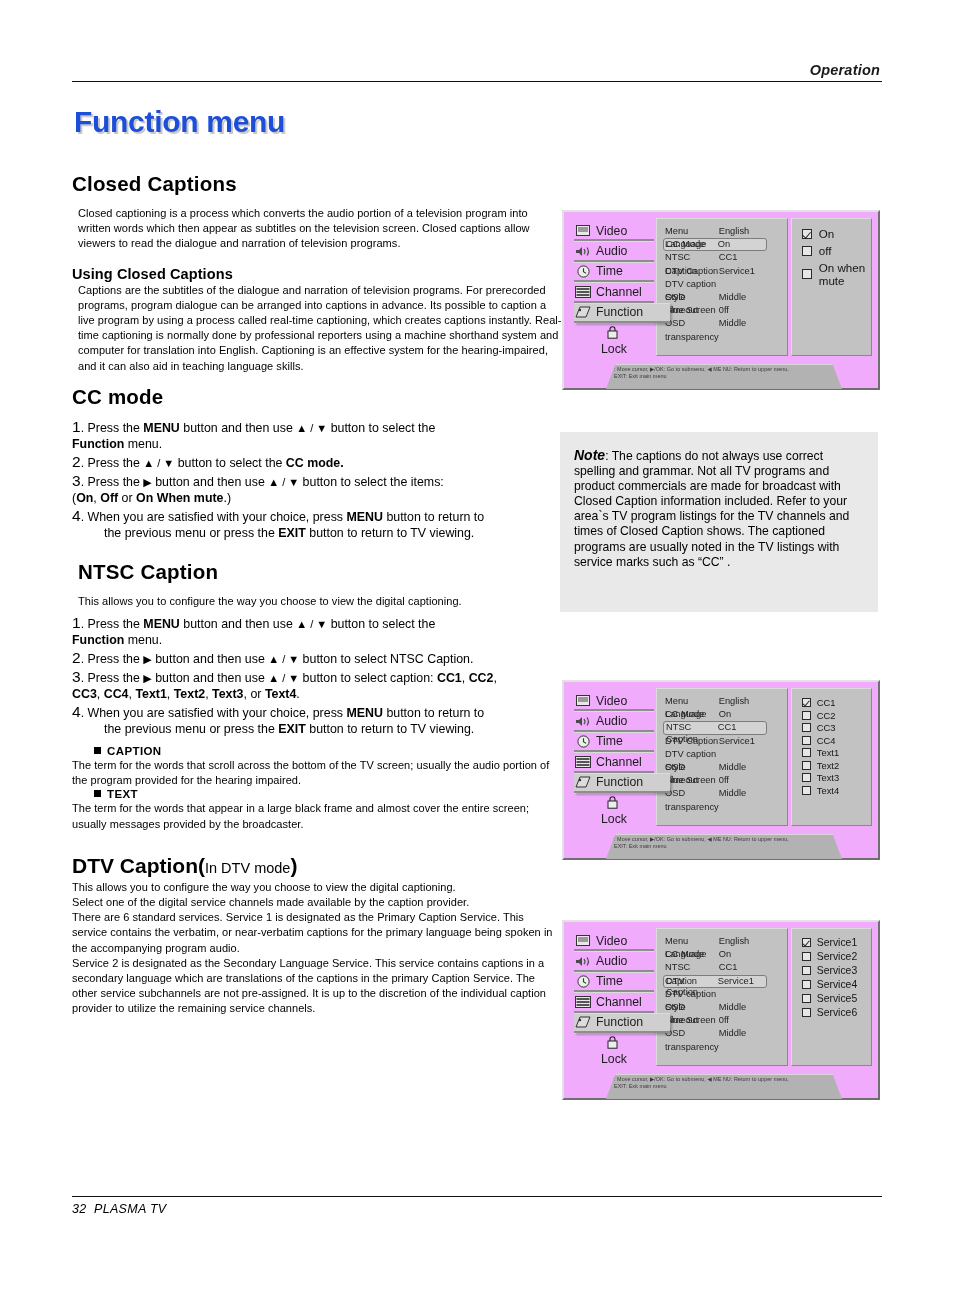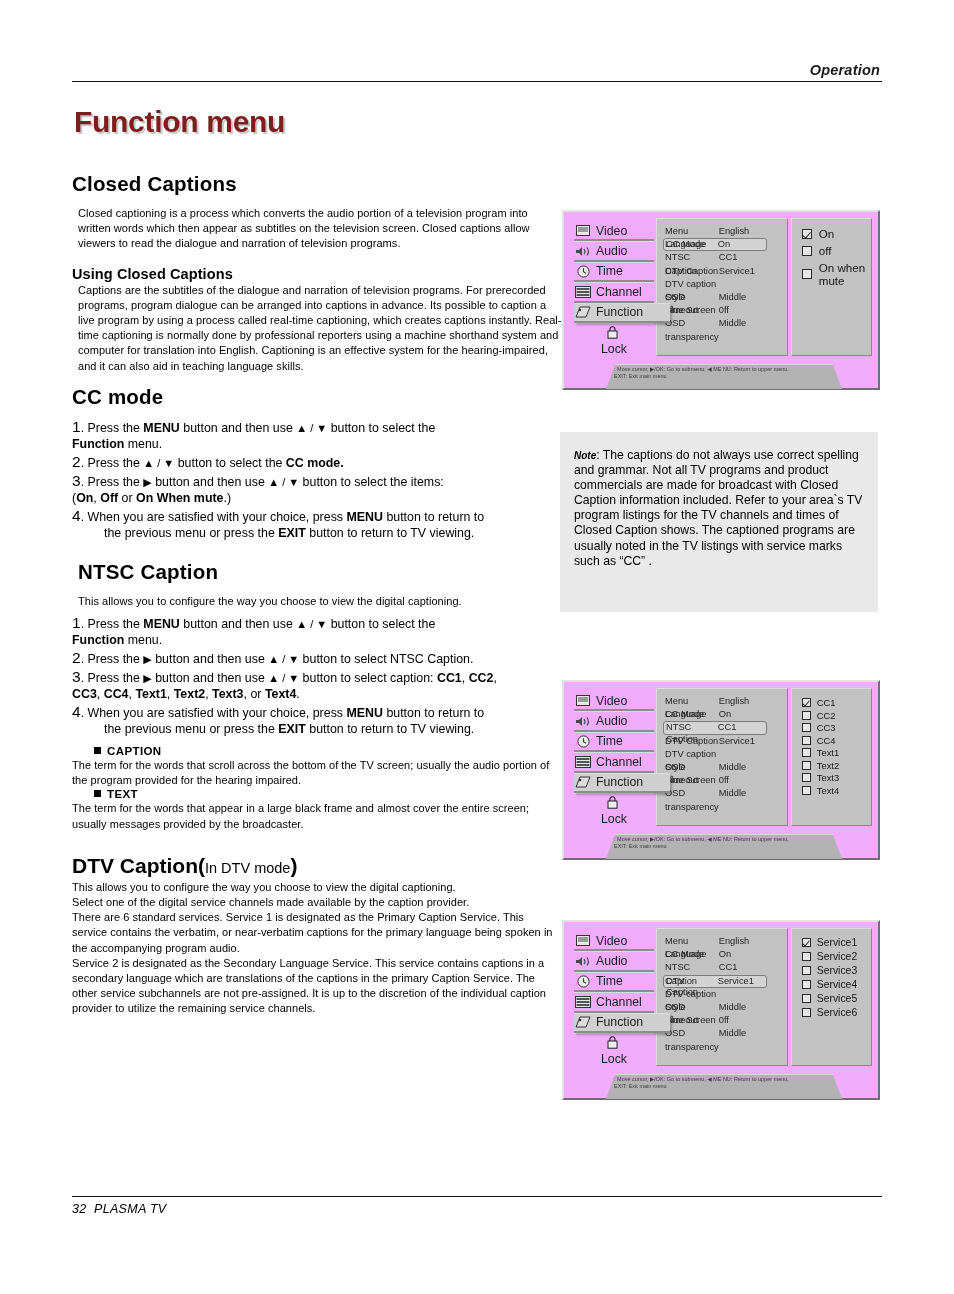--- a/index.html
+++ b/index.html
@@ -14,21 +14,21 @@
   .hdr{position:absolute;left:72px;top:62px;width:810px;}
   .hdr-label{
     text-align:right;font-style:italic;font-weight:bold;font-size:14.5px;
     letter-spacing:.2px;padding-right:2px;color:#1a1a1a;
   }
   .hdr-rule{border-bottom:1.6px solid #111;margin-top:3px;}
 
   .title{
     position:absolute;left:74px;top:105px;
     font-size:30px;font-weight:bold;letter-spacing:-.3px;
-    color:#7f1d1d;text-shadow:2px 2px 0 #c9c9c9;
+    color:#1d4ed8;text-shadow:2px 2px 0 #c9c9c9;
   }
 
   
   .left{position:absolute;left:72px;top:172px;width:490px;}
   h2.sec{
     font-size:20.5px;font-weight:bold;margin:0 0 10px 0;letter-spacing:.2px;
   }
   h2.sec.ind{margin-left:6px;}
   h3.sub{font-size:14.5px;font-weight:bold;margin:14px 0 1px 0;letter-spacing:.1px;}
   p.body{
@@ -55,21 +55,21 @@
   .dtvtitle{font-size:21px;font-weight:bold;margin:0 0 2px 0;}
   .dtvtitle .small{font-size:14.5px;font-weight:normal;}
   .dtvtitle .paren{font-size:21px;font-weight:bold;}
 
   
   .note{
     position:absolute;left:560px;top:432px;width:318px;height:180px;
     background:#e9e9e9;
   }
   .note-inner{padding:16px 14px 0 14px;font-size:12.2px;line-height:15.1px;}
-  .note-inner .nt{font-weight:bold;font-style:italic;font-size:10px;}
+  .note-inner .nt{font-weight:bold;font-style:italic;font-size:14px;}
 
   
   .osd{
     position:absolute;width:318px;height:180px;
     background:#f0abfc;
     border-top:2px solid #e2e2e2;border-left:2px solid #e2e2e2;
     border-right:2px solid #6f6f6f;border-bottom:2px solid #6f6f6f;
     box-sizing:border-box;
   }
   .osd-body{position:relative;width:100%;height:152px;box-sizing:border-box;padding:6px 6px 0 6px;}

